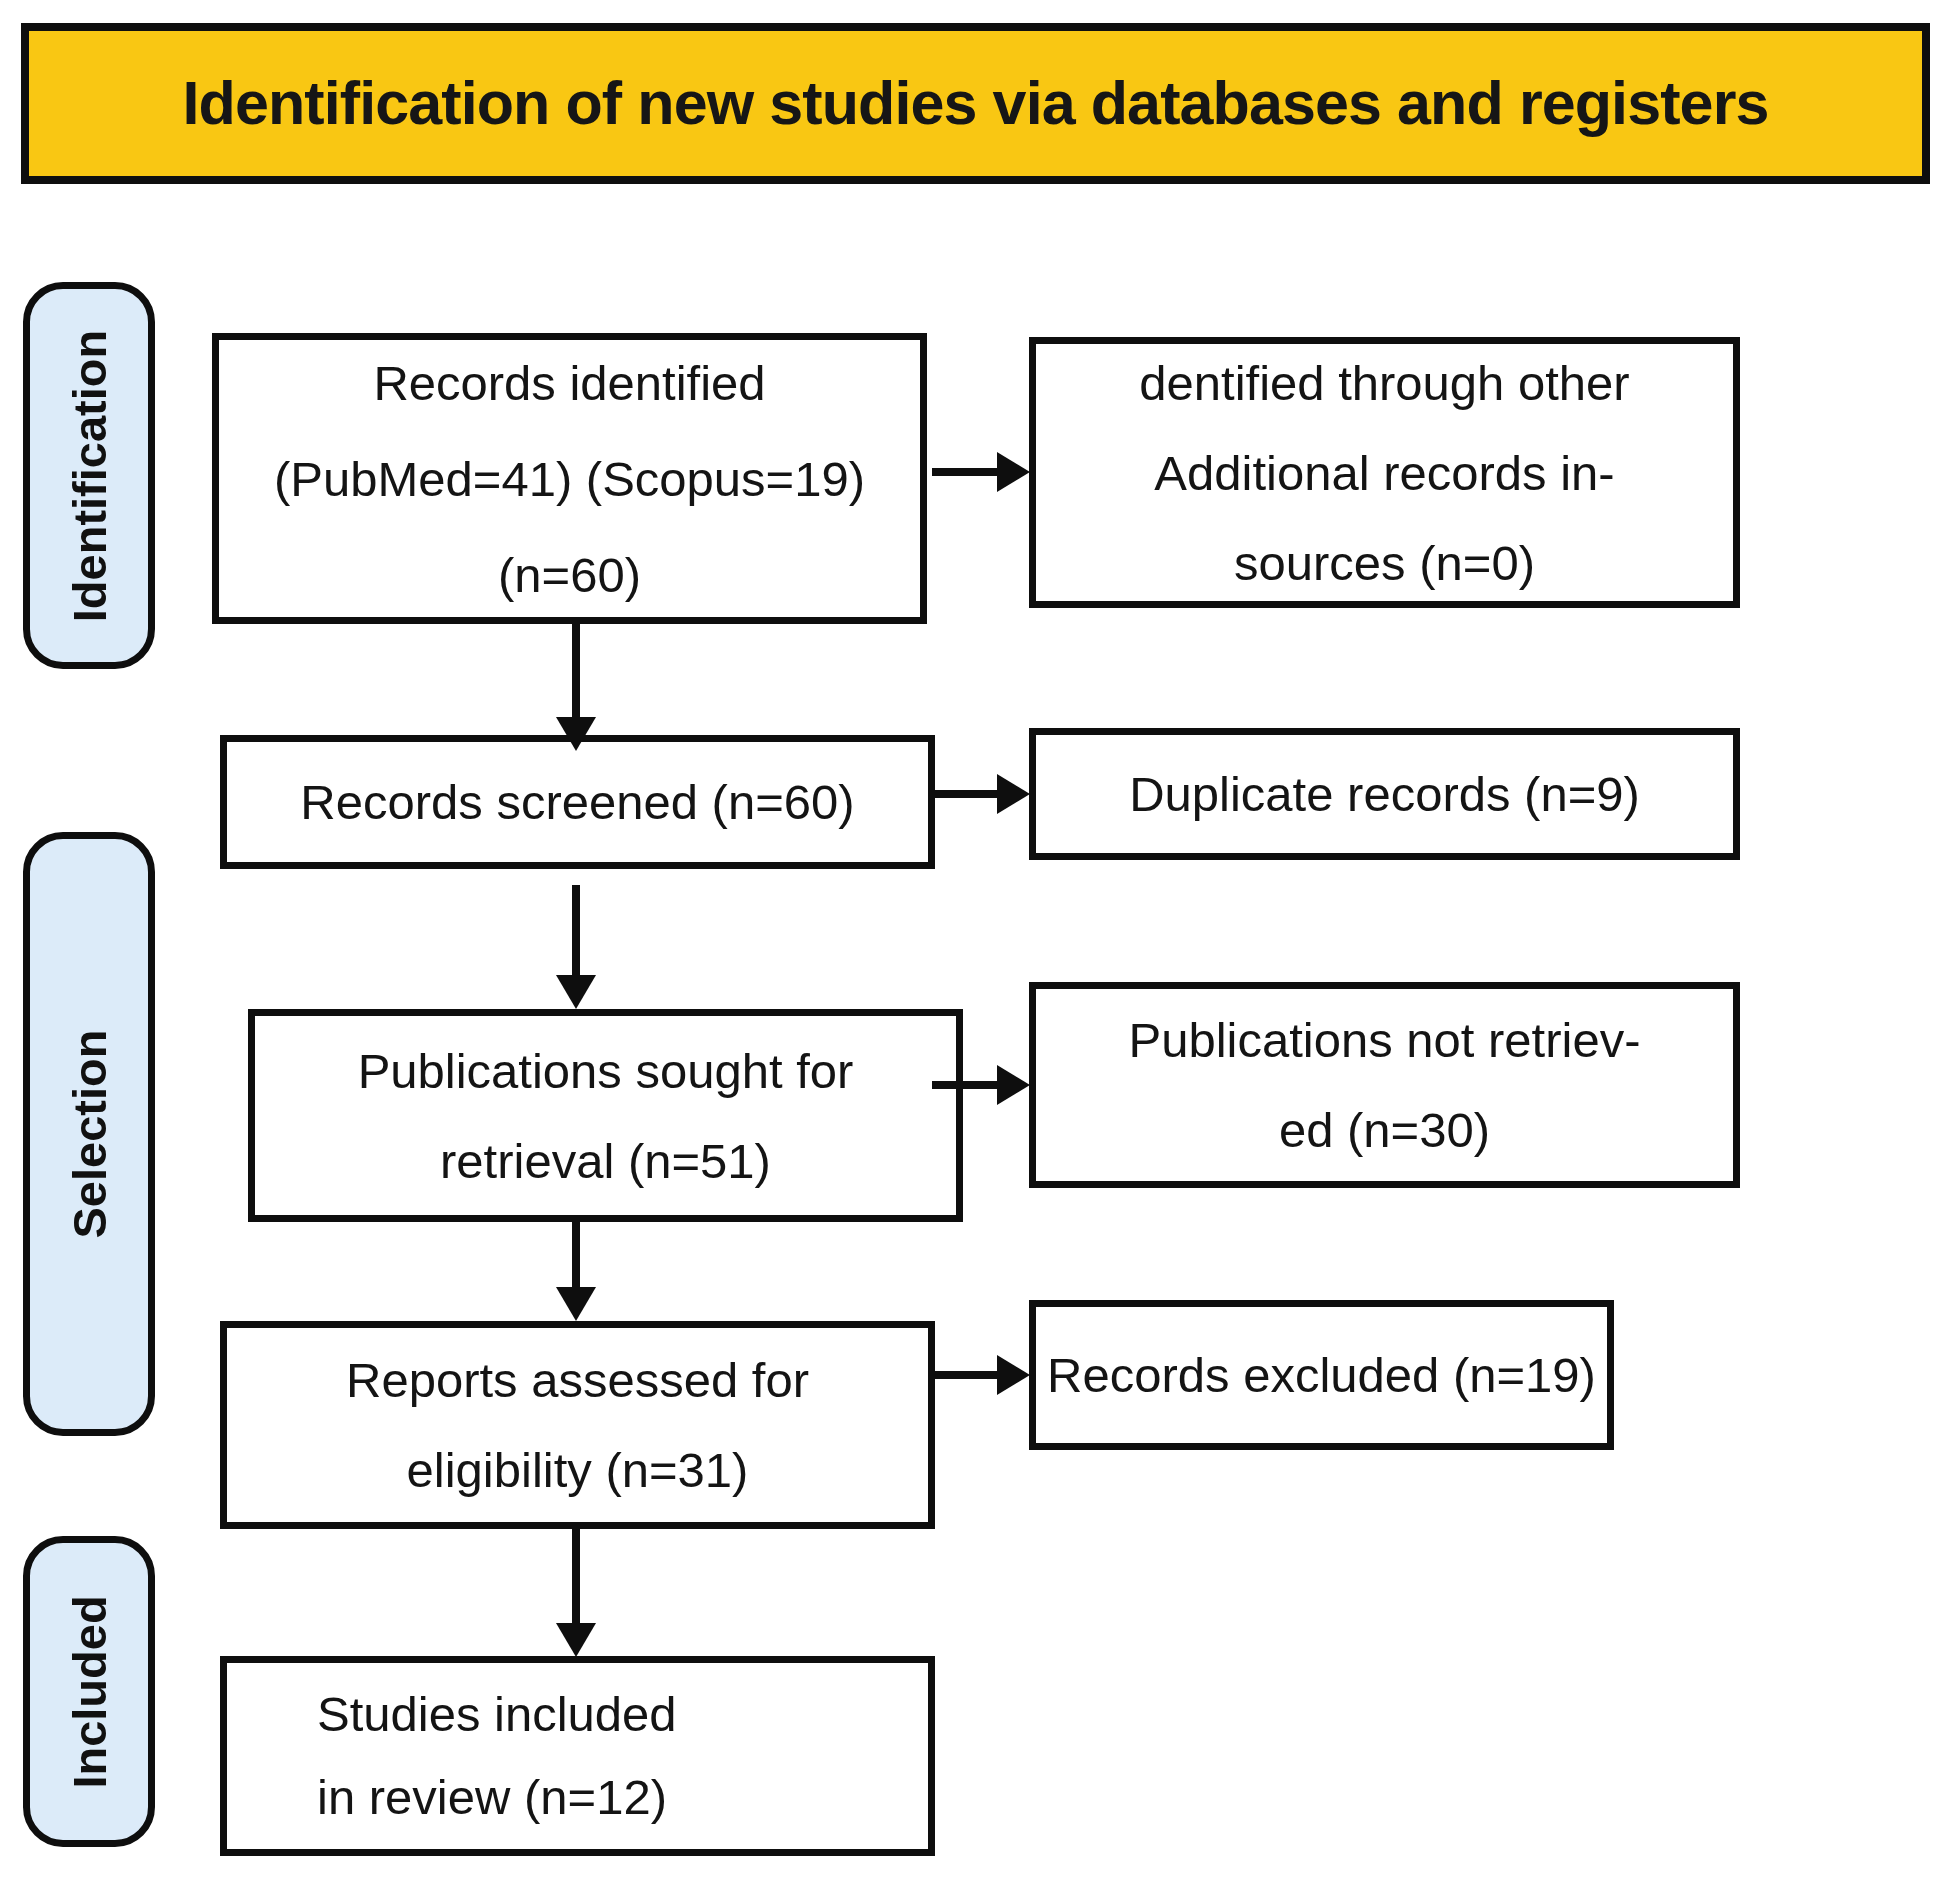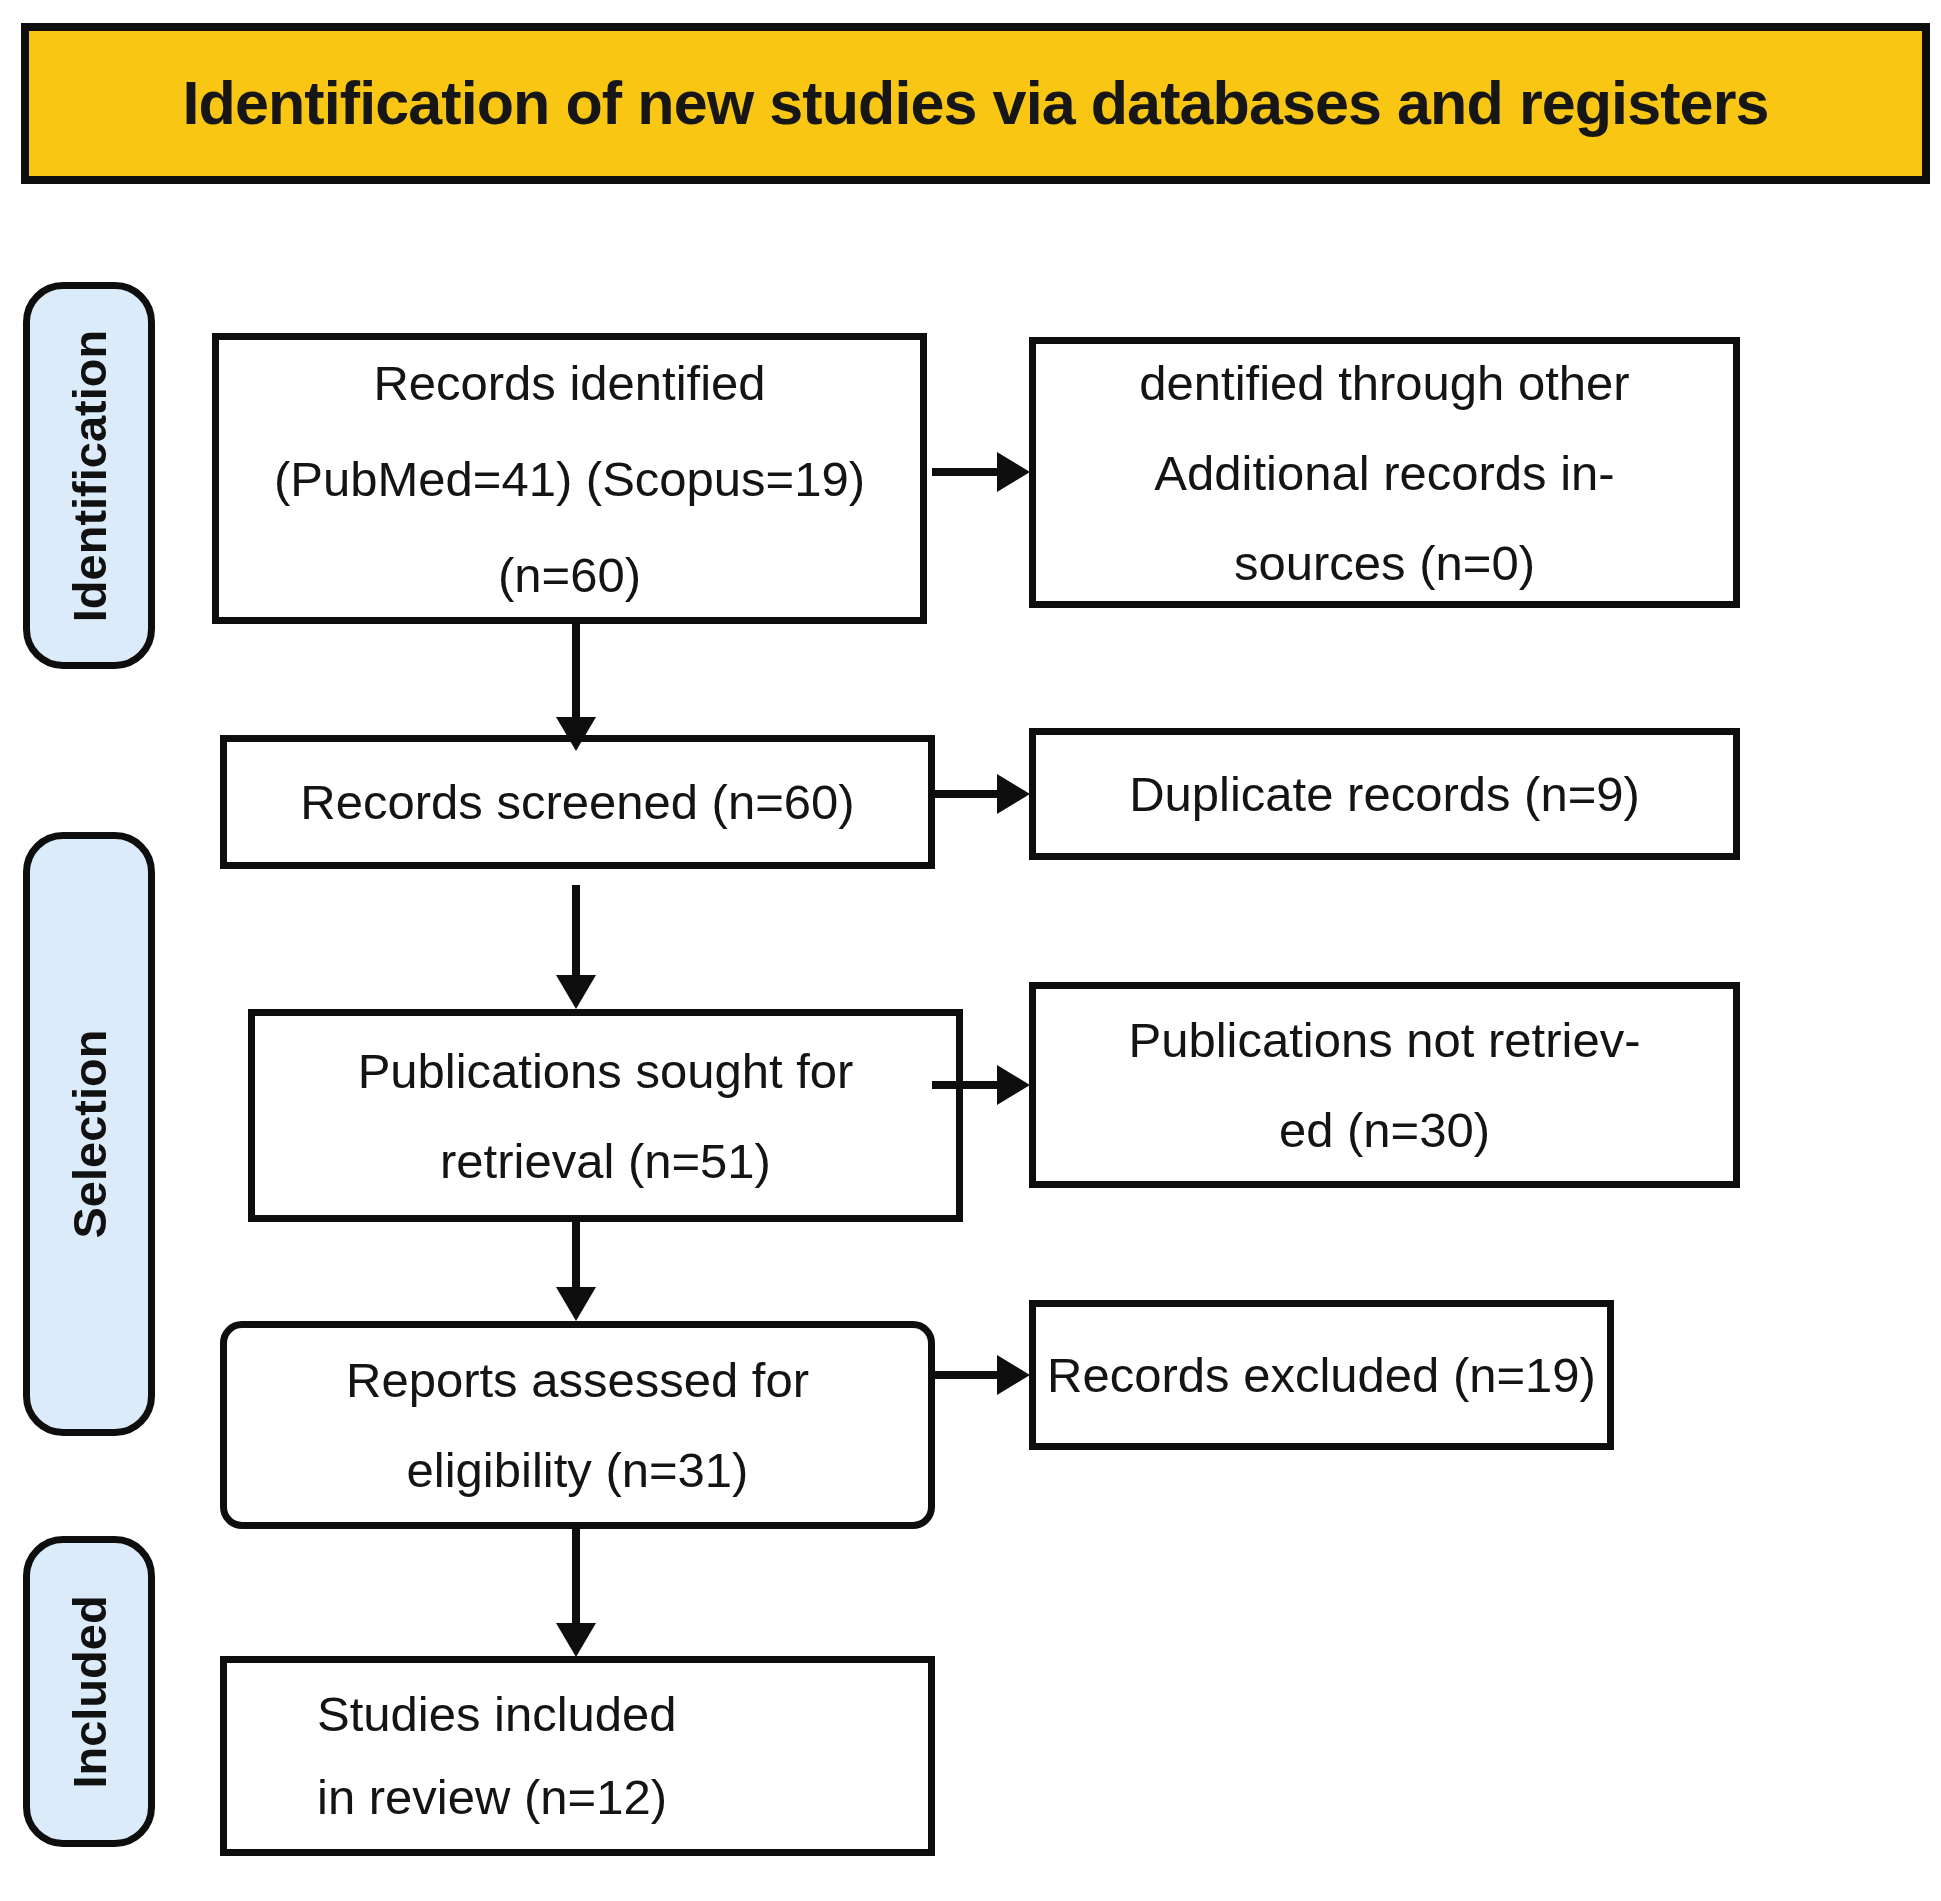--- a/index.html
+++ b/index.html
@@ -125,21 +125,21 @@
 
   <div class="box" style="left:220px;top:735px;width:715px;height:134px;">
     <span class="line">Records screened (n=60)</span>
   </div>
 
   <div class="box" style="left:220px;top:1009px;width:715px;height:213px;margin-left:28px;">
     <span class="line">Publications sought for</span>
     <span class="line">retrieval (n=51)</span>
   </div>
 
-  <div class="box" style="left:220px;top:1321px;width:715px;height:208px;border-radius:22px;">
+  <div class="box" style="left:220px;top:1321px;width:715px;height:208px;">
     <span class="line">Reports assessed for</span>
     <span class="line">eligibility (n=31)</span>
   </div>
 
   <div class="box left-align" style="left:220px;top:1656px;width:715px;height:200px;">
     <span class="line">Studies included</span>
     <span class="line">in review (n=12)</span>
   </div>
 
   <div class="box" style="left:1029px;top:337px;width:711px;height:271px;">

